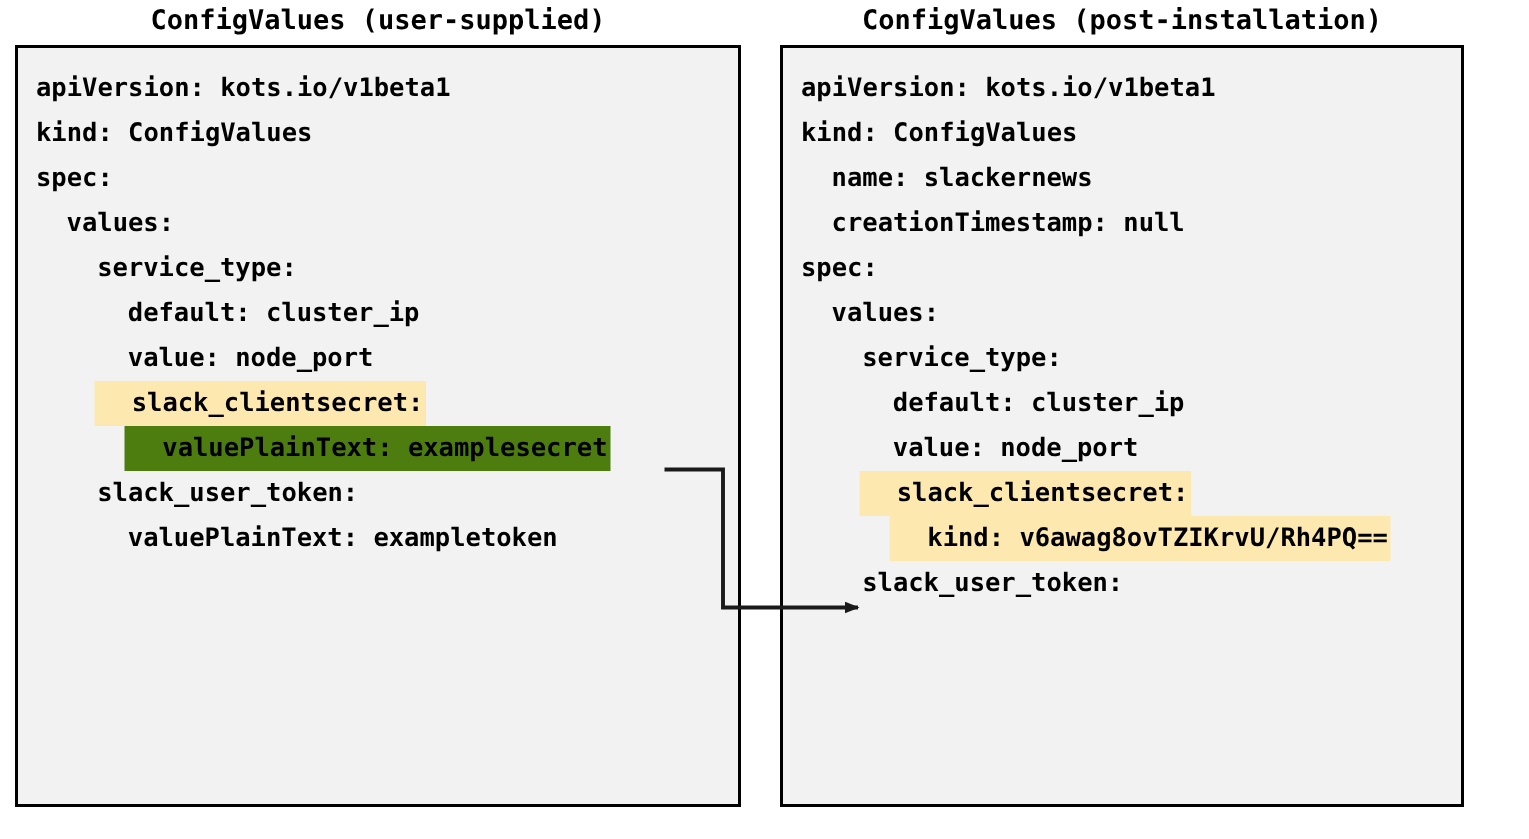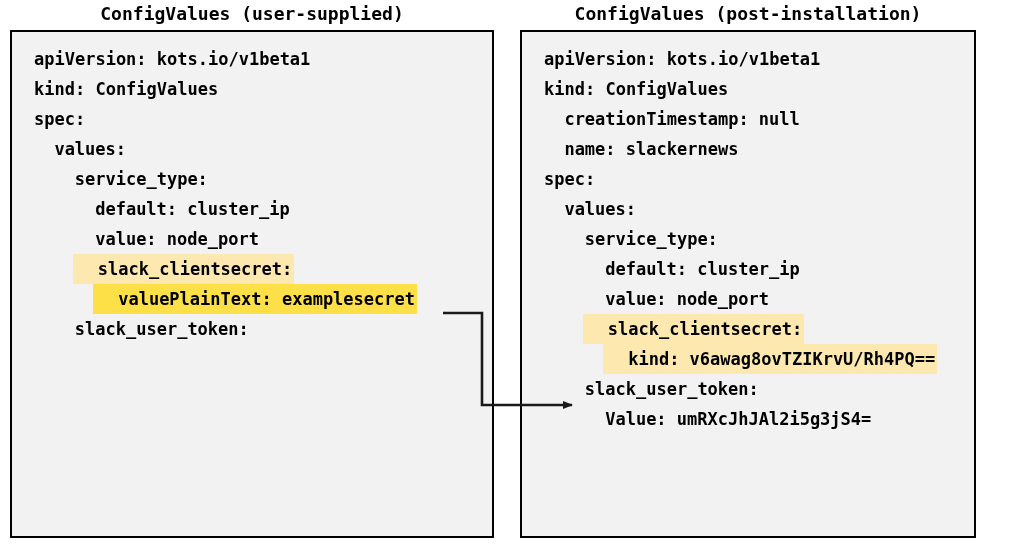--- a/index.html
+++ b/index.html
@@ -44,21 +44,21 @@
   }
 
   .code-line {
     font-family: "DejaVu Sans Mono", "Liberation Mono", monospace;
     font-weight: bold;
     font-size: 17px;
     line-height: 30px;
     height: 30px;
     color: #000000;
     white-space: pre;
-    margin-left: 20px;
+    margin-left: 10px;
   }
   .code-line .seg {
     display: inline-block;
     padding: 0 2px;
   }
   .code-line.hl .seg {
     background: #fde9af;
     padding-left: 25px;
   }
 
@@ -80,43 +80,43 @@
   <div class="panel-box" style="background: rgb(242, 242, 242); border-color: rgb(0, 0, 0);">
     <div id="lines-left">
         <div class="code-line" style="padding-left: 0px;"><span class="seg">apiVersion: kots.io/v1beta1</span></div>
         <div class="code-line" style="padding-left: 0px;"><span class="seg">kind: ConfigValues</span></div>
         <div class="code-line" style="padding-left: 0px;"><span class="seg">spec:</span></div>
         <div class="code-line" style="padding-left: 20.4px;"><span class="seg">values:</span></div>
         <div class="code-line" style="padding-left: 40.8px;"><span class="seg">service_type:</span></div>
         <div class="code-line" style="padding-left: 61.2px;"><span class="seg">default: cluster_ip</span></div>
         <div class="code-line" style="padding-left: 61.2px;"><span class="seg">value: node_port</span></div>
         <div class="code-line hl" style="padding-left: 40.8px;"><span class="seg" style="background: rgb(253, 233, 175);">slack_clientsecret:</span></div>
-        <div class="code-line hl" style="padding-left: 61.2px;"><span class="seg" style="background: #fde047;">valuePlainText: examplesecret</span></div>
+        <div class="code-line hl" style="padding-left: 61.2px;"><span class="seg" style="background: #4d7c0f;">valuePlainText: examplesecret</span></div>
         <div class="code-line" style="padding-left: 40.8px;"><span class="seg">slack_user_token:</span></div>
+        <div class="code-line" style="padding-left: 61.2px;"><span class="seg">valuePlainText: exampletoken</span></div>
       </div>
   </div>
 </div>
 
 <div class="panel-wrap" id="panel-right-wrap">
   <div class="panel-title">ConfigValues (post-installation)</div>
   <div class="panel-box" style="background: rgb(242, 242, 242); border-color: rgb(0, 0, 0);">
     <div id="lines-right">
         <div class="code-line" style="padding-left: 0px;"><span class="seg">apiVersion: kots.io/v1beta1</span></div>
         <div class="code-line" style="padding-left: 0px;"><span class="seg">kind: ConfigValues</span></div>
+        <div class="code-line" style="padding-left: 20.4px;"><span class="seg">name: slackernews</span></div>
         <div class="code-line" style="padding-left: 20.4px;"><span class="seg">creationTimestamp: null</span></div>
-        <div class="code-line" style="padding-left: 20.4px;"><span class="seg">name: slackernews</span></div>
         <div class="code-line" style="padding-left: 0px;"><span class="seg">spec:</span></div>
         <div class="code-line" style="padding-left: 20.4px;"><span class="seg">values:</span></div>
         <div class="code-line" style="padding-left: 40.8px;"><span class="seg">service_type:</span></div>
         <div class="code-line" style="padding-left: 61.2px;"><span class="seg">default: cluster_ip</span></div>
         <div class="code-line" style="padding-left: 61.2px;"><span class="seg">value: node_port</span></div>
         <div class="code-line hl" style="padding-left: 40.8px;"><span class="seg" style="background: rgb(253, 233, 175);">slack_clientsecret:</span></div>
         <div class="code-line hl" style="padding-left: 61.2px;"><span class="seg" style="background: rgb(253, 233, 175);">kind: v6awag8ovTZIKrvU/Rh4PQ==</span></div>
         <div class="code-line" style="padding-left: 40.8px;"><span class="seg">slack_user_token:</span></div>
-        <div class="code-line" style="padding-left: 61.2px;"><span class="seg">Value: umRXcJhJAl2i5g3jS4=</span></div>
       </div>
   </div>
 </div>
 
 <svg id="connector" viewBox="0 0 1019 559" width="1019" height="559">
   <defs>
     <marker id="arrowhead" markerWidth="10" markerHeight="8" refX="9" refY="4" orient="auto" markerUnits="userSpaceOnUse">
       <path d="M0,0 L10,4 L0,8 z" fill="#1a1a1a"></path>
     </marker>
   </defs>

